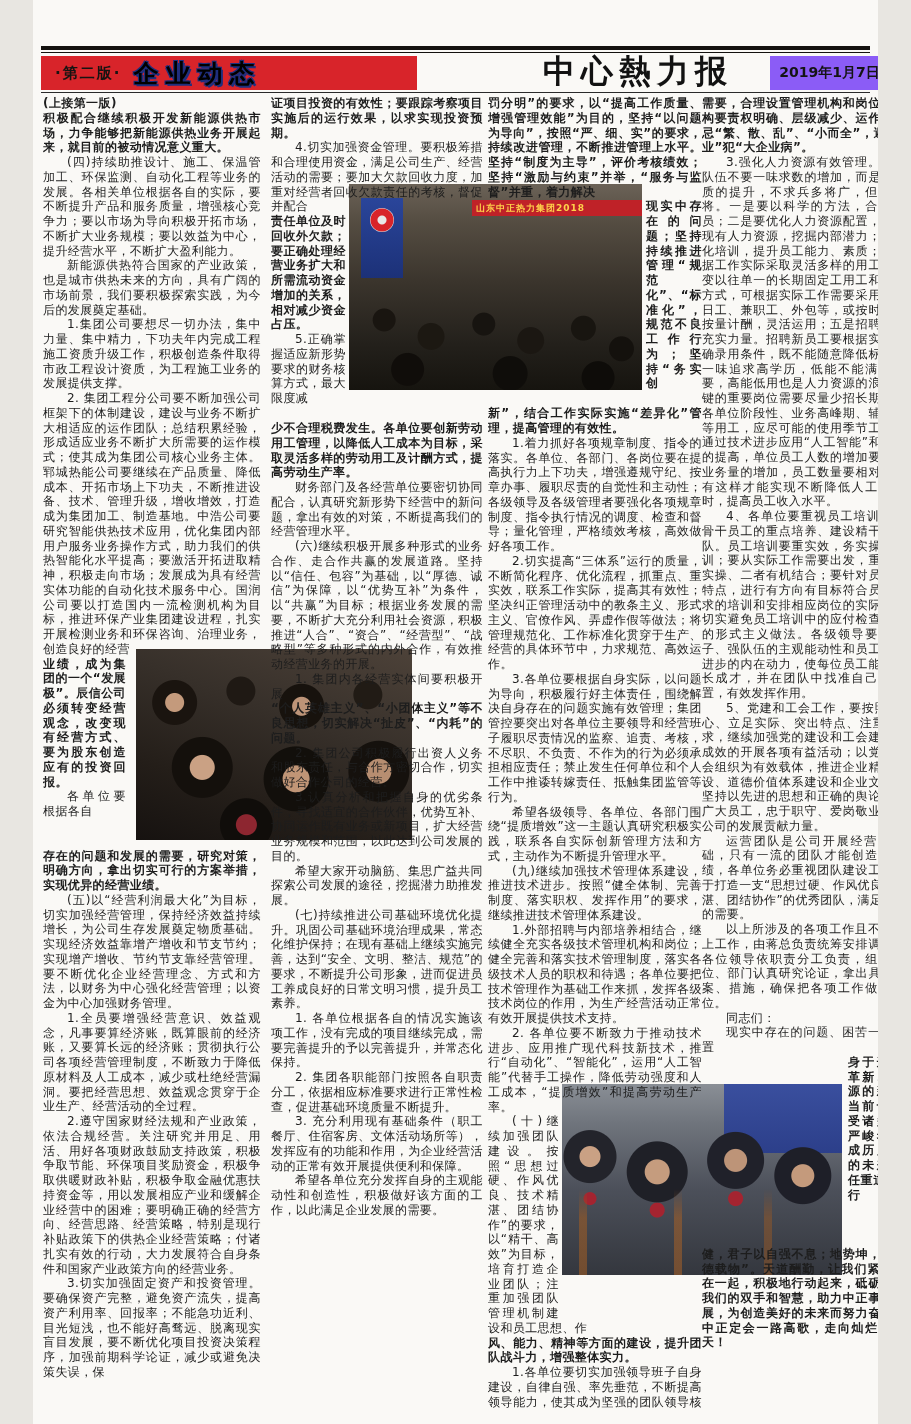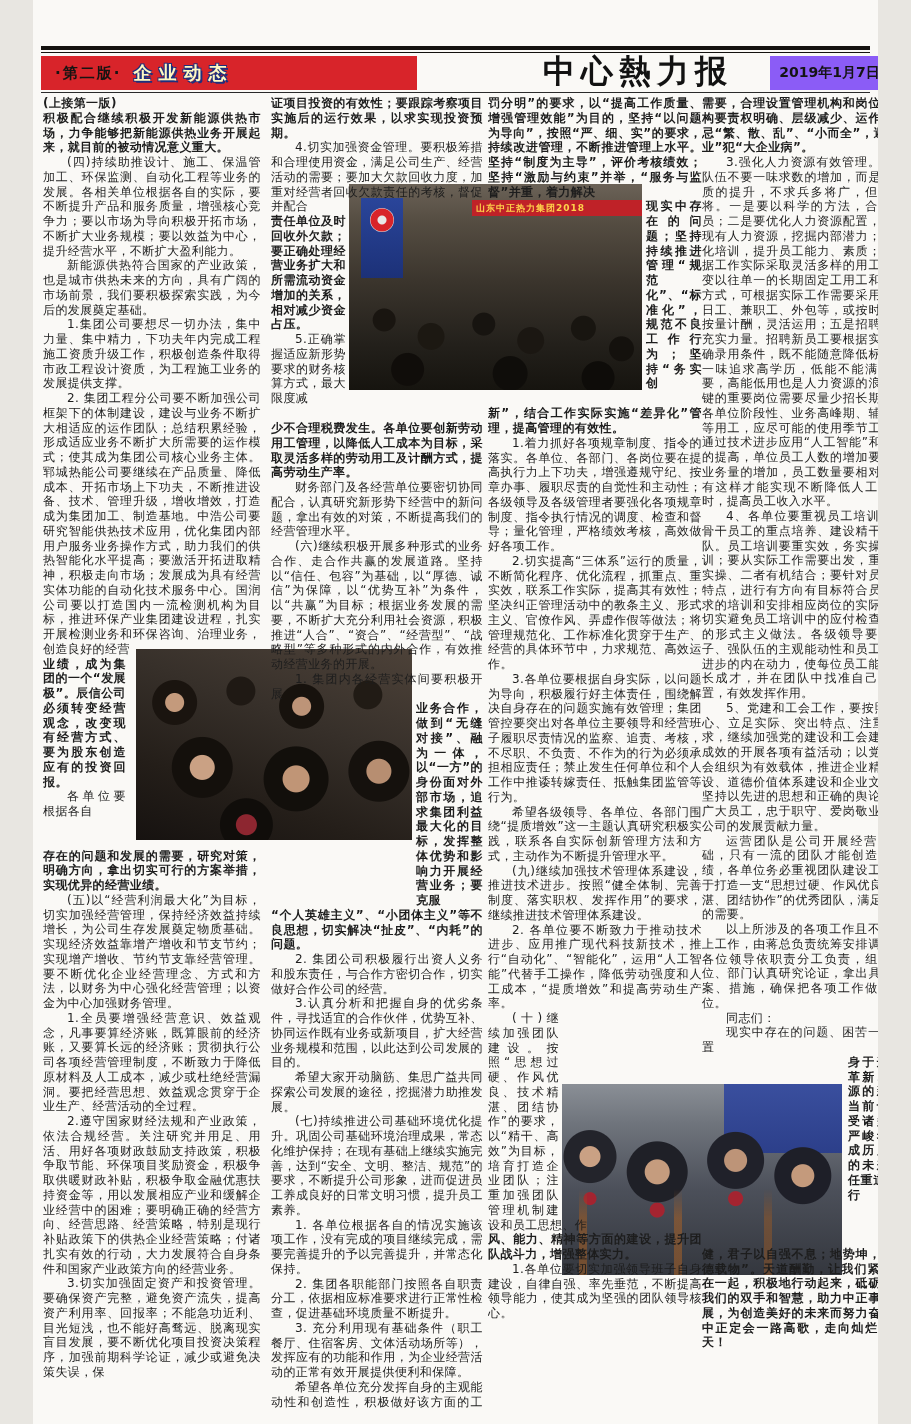--- a/index.html
+++ b/index.html
@@ -4,21 +4,21 @@
 <style>
   html,body{margin:0;padding:0;background:#e8e6e1;}
   .page{position:relative;width:845px;height:1424px;margin:0 auto;background:#faf9f6;
         font-family:"DejaVu Sans",sans-serif;color:#1c1c1c;overflow:hidden;}
   
   .toprule{position:absolute;left:8px;right:8px;top:46px;height:4px;background:#14120f;}
   .toprule2{position:absolute;left:8px;right:8px;top:52px;height:1px;background:#14120f;}
   .redbar{position:absolute;left:8px;top:56px;width:376px;height:34px;background:#d8242a;
           display:flex;align-items:center;}
   .page-label{font-size:15px;font-weight:bold;color:#171412;letter-spacing:2px;padding-left:14px;white-space:nowrap;}
-  .section-title{font-size:18px;font-weight:bold;color:#fef9c3;letter-spacing:7px;padding-left:12px;white-space:nowrap;
+  .section-title{font-size:25px;font-weight:bold;color:#000000;letter-spacing:7px;padding-left:12px;white-space:nowrap;
           text-shadow:2px 2px 0 #1d2f7e,-1px -1px 0 #1d2f7e,1px -1px 0 #1d2f7e,-1px 1px 0 #1d2f7e;}
   .masthead{position:absolute;left:455px;top:50px;width:300px;height:40px;text-align:center;
           font-family:"DejaVu Serif",serif;font-weight:bold;font-size:32px;
           letter-spacing:6px;color:#121212;white-space:nowrap;}
   .datebox{position:absolute;left:737px;top:56px;width:166px;height:34px;background:#8b5cf6;
           display:flex;align-items:center;justify-content:center;font-size:14px;font-weight:bold;color:#141414;white-space:nowrap;}
   .headrule{position:absolute;left:8px;right:8px;top:92px;height:1px;background:#2a2a2a;}
   
   .col{position:absolute;font-size:12px;line-height:14.75px;text-align:justify;overflow:hidden;
        letter-spacing:0.4px;color:#1d1d1d;}
@@ -133,24 +133,20 @@
         <p class="p">4.切实加强资金管理。要积极筹措和合理使用资金，满足公司生产、经营活动的需要；要加大欠款回收力度，加重对经营者回收欠款责任的考核，督促并配合</p>
         <div class="wrap">
           <div class="spacer" style="float: right; width: 137px; height: 207px;"></div>
           <p class="cont">责任单位及时回收外欠款；要正确处理经营业务扩大和所需流动资金增加的关系，相对减少资金占压。</p>
           <p class="p">5.正确掌握适应新形势要求的财务核算方式，最大限度减</p>
         </div>
         <p class="cont">少不合理税费发生。各单位要创新劳动用工管理，以降低人工成本为目标，采取灵活多样的劳动用工及计酬方式，提高劳动生产率。</p>
         <p class="p">财务部门及各经营单位要密切协同配合，认真研究新形势下经营中的新问题，拿出有效的对策，不断提高我们的经营管理水平。</p>
         <p class="p">(六)继续积极开展多种形式的业务合作、走合作共赢的发展道路。坚持以“信任、包容”为基础，以“厚德、诚信”为保障，以“优势互补”为条件，以“共赢”为目标；根据业务发展的需要，不断扩大充分利用社会资源，积极推进“人合”、“资合”、“经营型”、“战略型”等多种形式的内外合作，有效推动经营业务的开展。</p>
         <p class="p">1. 集团内各经营实体间要积极开展</p>
-        <div class="wrap">
-          <div class="spacer" style="float: left; width: 145px; height: 192px;"></div>
-          <p class="cont">业务合作，做到“无缝对接”、融为一体，以“一方”的身份面对外部市场，追求集团利益最大化的目标，发挥整体优势和影响力开展经营业务；要克服</p>
-        </div>
         <p class="cont">“个人英雄主义”、“小团体主义”等不良思想，切实解决“扯皮”、“内耗”的问题。</p>
         <p class="p">2. 集团公司积极履行出资人义务和股东责任，与合作方密切合作，切实做好合作公司的经营。</p>
         <p class="p">3.认真分析和把握自身的优劣条件，寻找适宜的合作伙伴，优势互补、协同运作既有业务或新项目，扩大经营业务规模和范围，以此达到公司发展的目的。</p>
         <p class="p">希望大家开动脑筋、集思广益共同探索公司发展的途径，挖掘潜力助推发展。</p>
         <p class="p">(七)持续推进公司基础环境优化提升。巩固公司基础环境治理成果，常态化维护保持；在现有基础上继续实施完善，达到“安全、文明、整洁、规范”的要求，不断提升公司形象，进而促进员工养成良好的日常文明习惯，提升员工素养。</p>
         <p class="p">1. 各单位根据各自的情况实施该项工作，没有完成的项目继续完成，需要完善提升的予以完善提升，并常态化保持。</p>
         <p class="p">2. 集团各职能部门按照各自职责分工，依据相应标准要求进行正常性检查，促进基础环境质量不断提升。</p>
         <p class="p">3. 充分利用现有基础条件（职工餐厅、住宿客房、文体活动场所等），发挥应有的功能和作用，为企业经营活动的正常有效开展提供便利和保障。</p>
         <p class="p">希望各单位充分发挥自身的主观能动性和创造性，积极做好该方面的工作，以此满足企业发展的需要。</p>
       </div>
@@ -159,20 +155,21 @@
         <div class="wrap">
           <div class="spacer" style="float: left; width: 158px; height: 207px;"></div>
           <p class="cont">现实中存在的问题；坚持持续推进管理“规范化”、“标准化”，规范不良工作行为；坚持“务实创</p>
         </div>
         <p class="cont">新”，结合工作实际实施“差异化”管理，提高管理的有效性。</p>
         <p class="p">1.着力抓好各项规章制度、指令的落实。各单位、各部门、各岗位要在提高执行力上下功夫，增强遵规守纪、按章办事、履职尽责的自觉性和主动性；各级领导及各级管理者要强化各项规章制度、指令执行情况的调度、检查和督导；量化管理，严格绩效考核，高效做好各项工作。</p>
         <p class="p">2.切实提高“三体系”运行的质量，不断简化程序、优化流程，抓重点、重实效，联系工作实际，提高其有效性；坚决纠正管理活动中的教条主义、形式主义、官僚作风、弄虚作假等做法；将管理规范化、工作标准化贯穿于生产、经营的具体环节中，力求规范、高效运作。</p>
         <p class="p">3.各单位要根据自身实际，以问题为导向，积极履行好主体责任，围绕解决自身存在的问题实施有效管理；集团管控要突出对各单位主要领导和经营班子履职尽责情况的监察、追责、考核，不尽职、不负责、不作为的行为必须承担相应责任；禁止发生任何单位和个人工作中推诿转嫁责任、抵触集团监管等行为。</p>
         <p class="p">希望各级领导、各单位、各部门围绕“提质增效”这一主题认真研究积极实践，联系各自实际创新管理方法和方式，主动作为不断提升管理水平。</p>
         <p class="p">(九)继续加强技术管理体系建设，推进技术进步。按照“健全体制、完善制度、落实职权、发挥作用”的要求，继续推进技术管理体系建设。</p>
+        <p class="p">1.外部招聘与内部培养相结合，继续健全充实各级技术管理机构和岗位；健全完善和落实技术管理制度，落实各级技术人员的职权和待遇；各单位要把技术管理作为基础工作来抓，发挥各级技术岗位的作用，为生产经营活动正常有效开展提供技术支持。</p>
         <p class="p">2. 各单位要不断致力于推动技术进步、应用推广现代科技新技术，推行“自动化”、“智能化”，运用“人工智能”代替手工操作，降低劳动强度和人工成本，“提质增效”和提高劳动生产率。</p>
         <div class="wrap">
           <div class="spacer" style="float: right; width: 143px; height: 192px;"></div>
           <p class="p">(十)继续加强团队建设。按照“思想过硬、作风优良、技术精湛、团结协作”的要求，以“精干、高效”为目标，培育打造企业团队；注重加强团队管理机制建设和员工思想、作</p>
         </div>
         <p class="cont">风、能力、精神等方面的建设，提升团队战斗力，增强整体实力。</p>
         <p class="p">1.各单位要切实加强领导班子自身建设，自律自强、率先垂范，不断提高领导能力，使其成为坚强的团队领导核心。</p>
       </div>
       <div class="col" style="left: 669px; top: 96px; width: 230px; height: 1312px;">
         <p class="cont">需要，合理设置管理机构和岗位，管理架构要责权明确、层级减少、运作高效，切忌“繁、散、乱”、“小而全”，避免“小企业”犯“大企业病”。</p>

